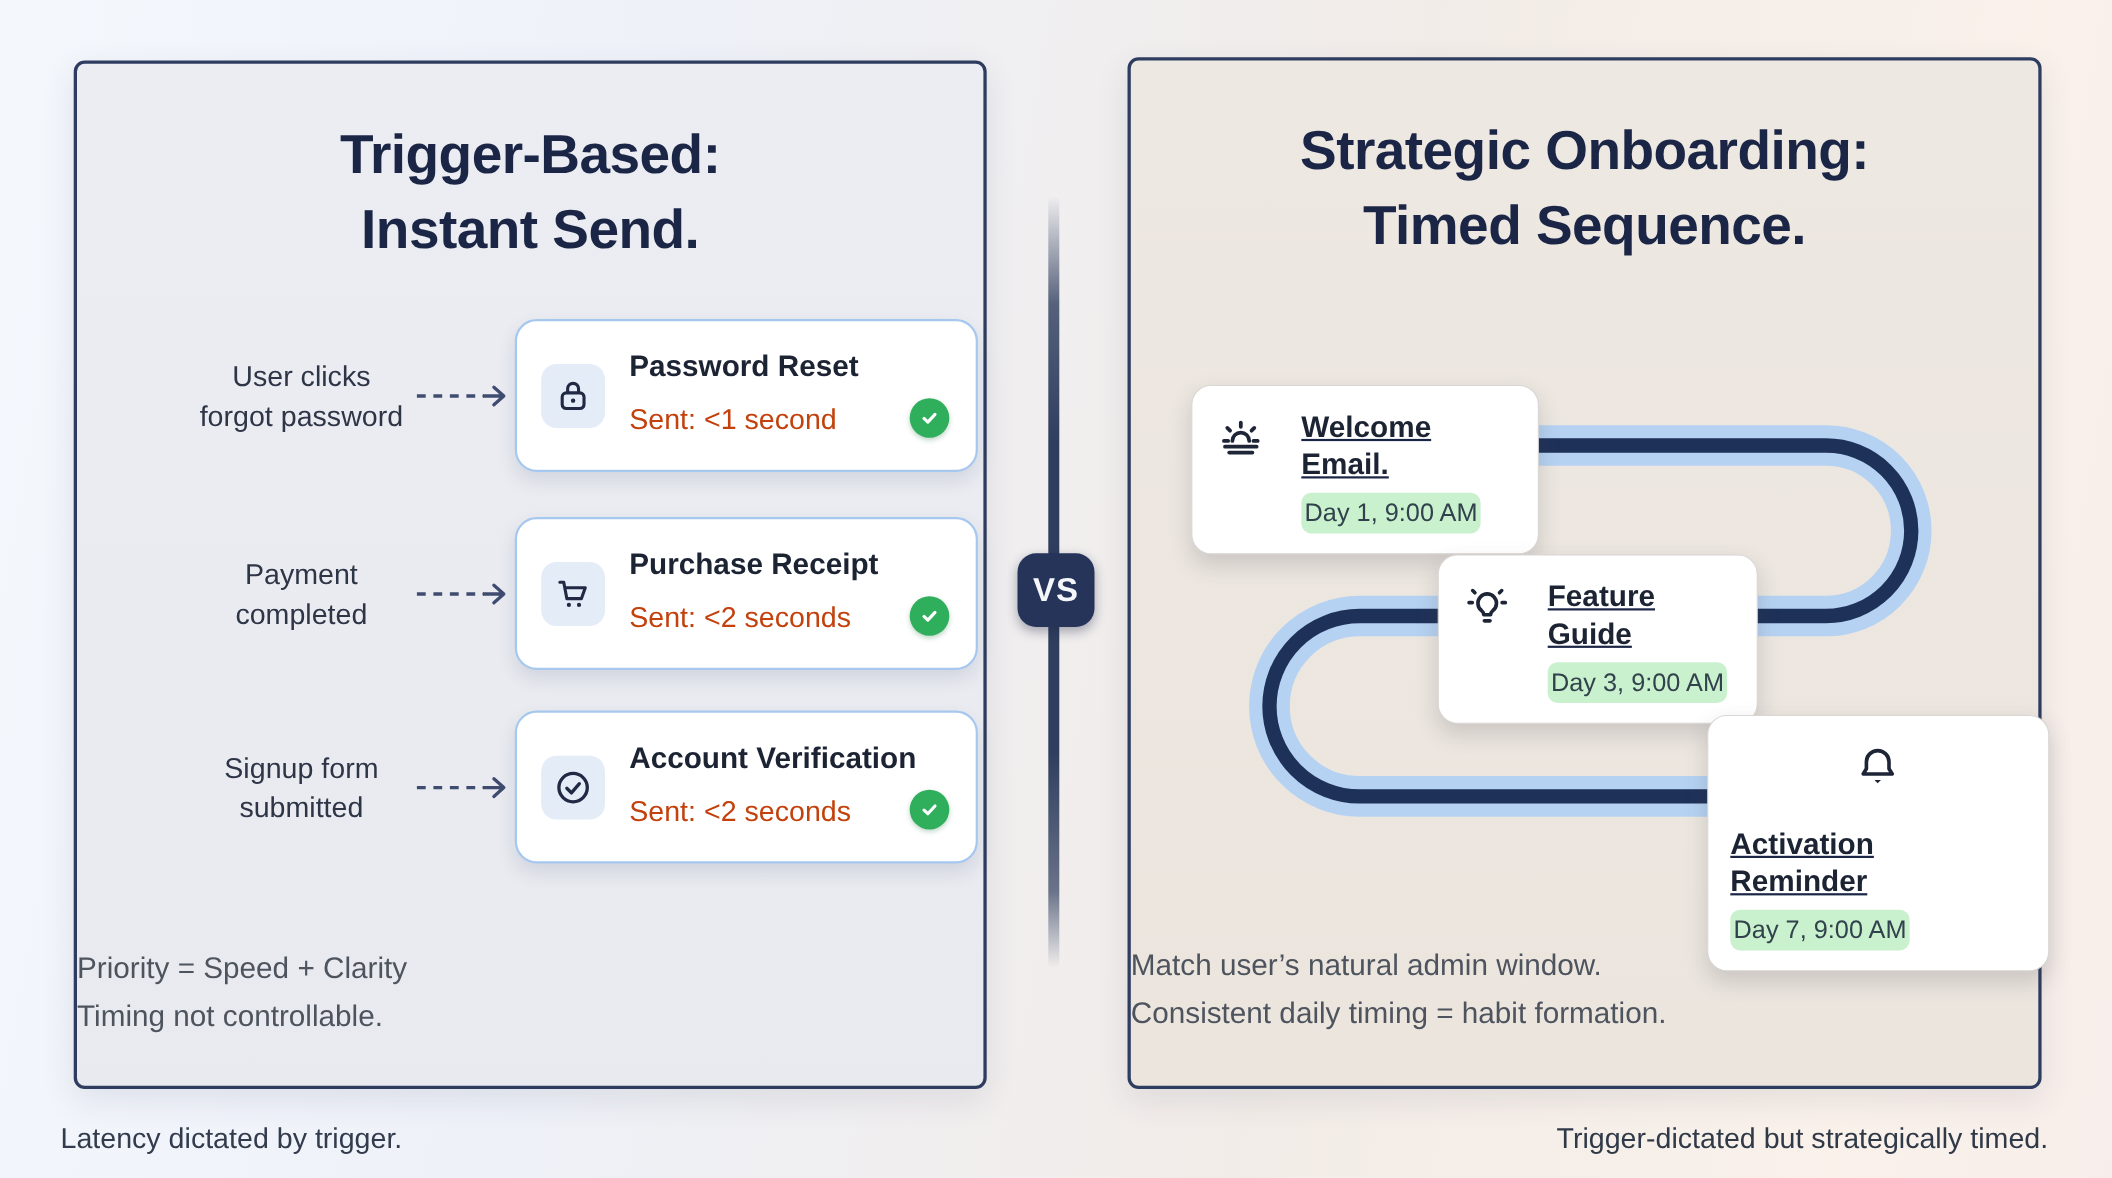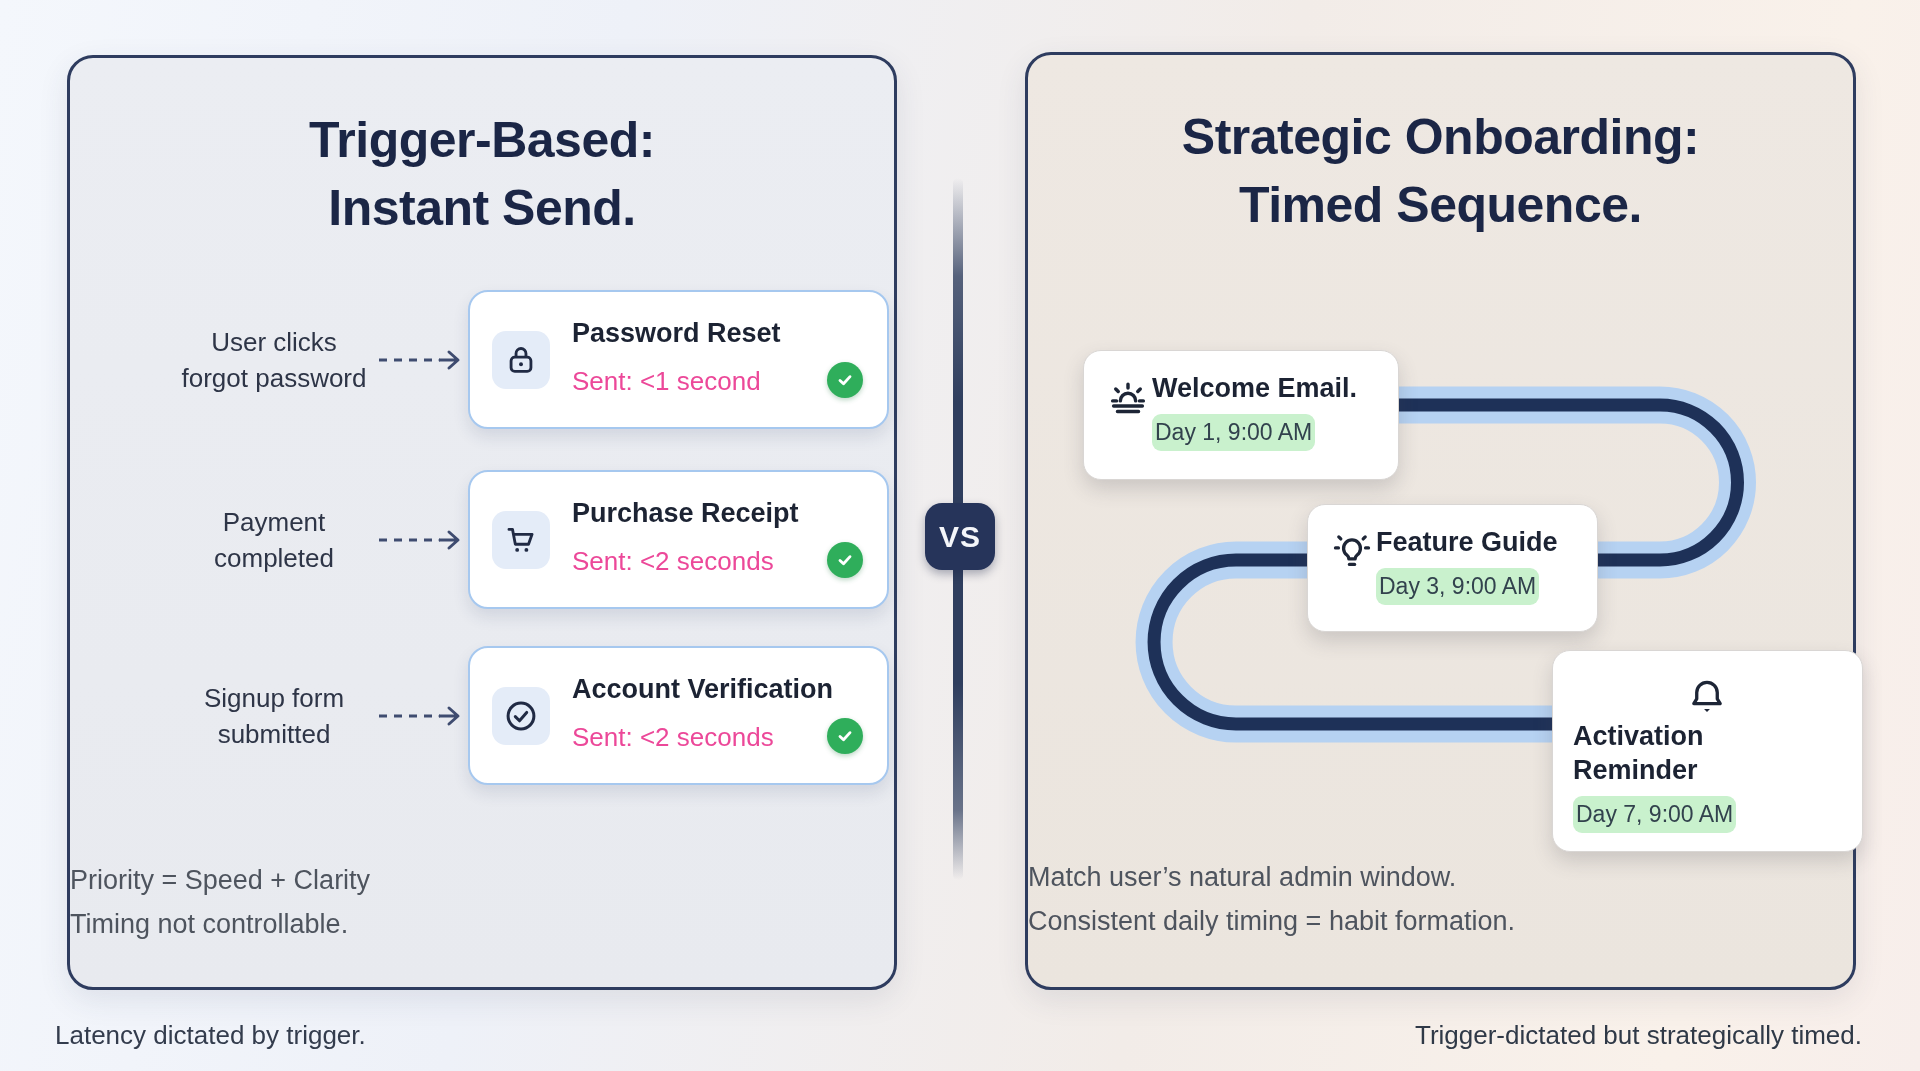--- a/index.html
+++ b/index.html
@@ -6,21 +6,21 @@
   html,body { width:1920px; height:1071px; overflow:hidden; }
   body {
     font-family:"Liberation Sans", sans-serif;
     background: linear-gradient(100deg, #f4f7fc 0%, #eef1f8 30%, #f2ece8 62%, #f9f1ea 88%, #f7eeeb 100%);
     position:relative;
     color:#1b2646;
   }
   .panel {
     position:absolute;
     border:3px solid #2e3c5f;
-    border-radius:26px;
+    border-radius:10px;
     box-shadow:0 10px 30px rgba(50,60,90,0.10);
   }
   .panel.left  { left:67px;  top:55px; width:830px; height:935px; background:linear-gradient(180deg,#ebedf2 0%,#e8eaef 100%); }
   .panel.right { left:1025px; top:52px; width:831px; height:938px; background:linear-gradient(180deg,#eee8e2 0%,#ebe5de 100%); }
 
   .panel-title {
     position:absolute; top:48px; left:0; width:100%;
     text-align:center; font-size:50px; font-weight:800; line-height:68px;
     color:#1b2646; letter-spacing:-0.5px;
   }
@@ -38,21 +38,21 @@
     position:absolute; left:354px; top:0; width:421px; height:139px;
     background:#ffffff; border:2.5px solid #a6c8ef; border-radius:20px;
     box-shadow:0 8px 16px rgba(40,60,100,0.12);
   }
   .t-card .icon-tile {
     position:absolute; left:22px; top:50%; transform:translateY(-50%);
     width:58px; height:58px; border-radius:14px; background:#e4ecf8;
     display:flex; align-items:center; justify-content:center; color:#202a44;
   }
   .t-card .t-title { position:absolute; left:102px; top:26px; font-size:27px; font-weight:700; color:#1c2333; }
-  .t-card .t-sub   { position:absolute; left:102px; top:74px; font-size:26px; color:#ec4899;text-align:right; }
+  .t-card .t-sub   { position:absolute; left:102px; top:74px; font-size:26px; color:#c2410c;text-align:right; }
   .t-card .check-badge {
     position:absolute; right:24px; top:70px; width:36px; height:36px; border-radius:50%;
     background:#2fae5b; display:flex; align-items:center; justify-content:center;
     box-shadow:0 2px 5px rgba(30,120,60,0.3);
   }
   .panel-note {
     position:absolute; top:800px; left:0; width:100%;
     font-size:27px; line-height:44px; color:#4e545e;
   }
 
@@ -75,21 +75,21 @@
   
   .signup-row {
     position:absolute; left:62px; top:232px;
     display:flex; align-items:center; gap:15px;
     font-size:27px; color:#55595f;
   }
   .flow-svg { position:absolute; left:0; top:0; width:831px; height:938px; }
   .step-card {
     position:absolute; background:#ffffff; border:1.5px solid #d9d6d4;
     border-radius:18px; box-shadow:0 9px 20px rgba(70,70,80,0.20);
-    padding:20px 22px 18px 20px; display:flex; gap:0;
+    padding:20px 22px 18px 20px; display:flex; gap:31px;text-decoration:underline;
   }
   .step-card .s-icon { flex:0 0 48px; display:flex; align-items:flex-start; justify-content:center; padding-top:4px; color:#1d2536; }
   .step-card .s-title { font-size:27px; font-weight:700; color:#1c2333; line-height:34px; margin-bottom:9px; }
   .day-badge {
     display:inline-block; background:#c9f1cd; color:#32424d;
     font-size:23px; padding:5px 3px; border-radius:9px; white-space:nowrap;
   }
   .step-card.s1 { left:55px;  top:295px; width:316px; min-height:130px; }
   .step-card.s2 { left:279px; top:449px; width:291px; min-height:128px; }
   .step-card.s3 { left:524px; top:595px; width:311px; min-height:159px;flex-direction:column; }

